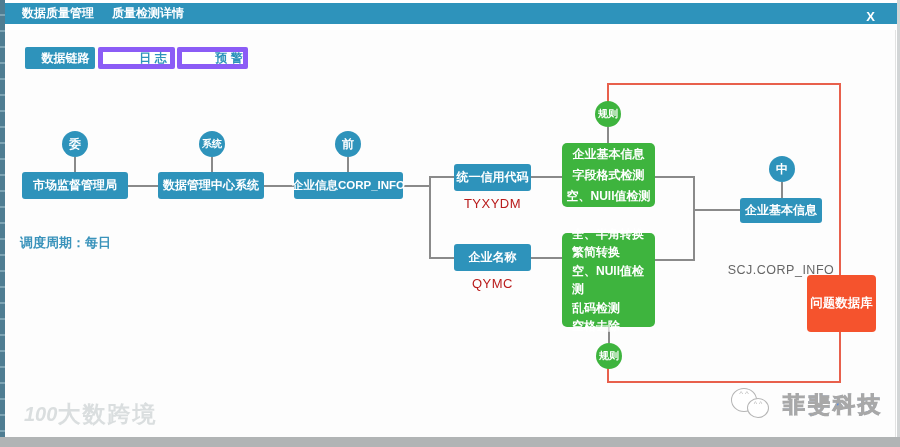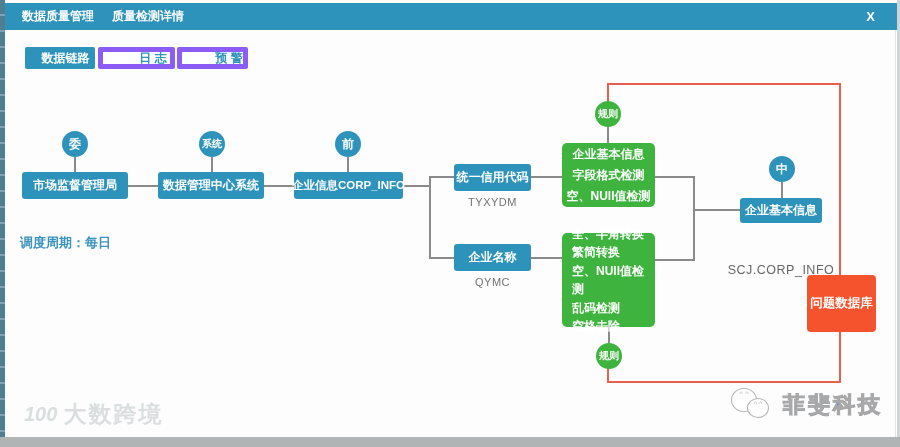--- a/index.html
+++ b/index.html
@@ -9,21 +9,21 @@
   
   .left-strip{position:absolute;left:0;top:0;width:5px;height:437px;
     background:repeating-linear-gradient(to bottom,#4f7d92 0 14px,#7da4b4 14px 16px);}
   .right-strip{position:absolute;right:0;top:0;width:3px;height:437px;background:#d2d5d6;}
   .bottom-strip{position:absolute;left:0;top:437px;width:900px;height:10px;background:#b1b4b5;}
 
   .modal-body{position:absolute;left:5px;top:30px;width:891px;height:407px;background:#fdfdfd;
     border-right:1px solid #e2e2e2;box-sizing:border-box;}
 
   
-  .titlebar{position:absolute;left:5px;top:3px;width:892px;height:27px;background:#2e93bb;
+  .titlebar{position:absolute;left:5px;top:3px;width:892px;height:21px;background:#2e93bb;
     display:flex;align-items:center;color:#fff;font-size:12px;font-weight:bold;}
   .titlebar .t1{margin-left:17px;}
   .titlebar .t2{margin-left:18px;}
   .close-x{position:absolute;right:22px;top:0;height:27px;display:flex;align-items:center;
     color:#fff;font-size:13px;font-weight:bold;cursor:pointer;}
 
   
   .tab{position:absolute;top:47px;height:22px;box-sizing:border-box;display:flex;align-items:center;
     justify-content:center;font-size:12px;font-weight:bold;border-radius:2px;cursor:pointer;}
   .tab.active{background:#2e93bb;color:#fff;padding-left:11px;}
@@ -34,27 +34,27 @@
     border-radius:3px;display:flex;align-items:center;justify-content:center;white-space:nowrap;z-index:3;}
   .gbox{position:absolute;background:#3eb43e;color:#fff;font-size:12px;font-weight:bold;
     border-radius:5px;display:flex;flex-direction:column;justify-content:center;z-index:3;}
   .gbox span{display:block;}
   .rbox{position:absolute;background:#f5532d;color:#fff;font-size:12.5px;font-weight:bold;
     border-radius:4px;display:flex;align-items:center;justify-content:center;z-index:3;}
   .circ{position:absolute;width:26px;height:26px;border-radius:50%;color:#fff;display:flex;
     align-items:center;justify-content:center;font-weight:bold;z-index:3;}
   .circ.teal{background:#2e93bb;}
   .circ.green{background:#3eb43e;}
-  .codelabel{position:absolute;color:#737373;font-size:11px;text-align:center;z-index:3;letter-spacing:0.5px;}
+  .codelabel{position:absolute;color:#b91c1c;font-size:13px;text-align:center;z-index:3;letter-spacing:0.5px;}
   .gline{position:absolute;background:#8a8a8a;z-index:2;}
   .rline{position:absolute;background:#e8604c;z-index:1;}
   .note{position:absolute;color:#3a93bb;font-size:13px;font-weight:bold;z-index:3;}
 
   
-  .wm-left{position:absolute;left:24px;top:399px;display:flex;align-items:center;gap:6px;
+  .wm-left{position:absolute;left:24px;top:399px;display:flex;align-items:center;
     color:#dadedf;font-size:23px;font-weight:bold;letter-spacing:2px;z-index:4;}
   .wm-left .logo{font-size:20px;font-style:italic;letter-spacing:0;}
   .wm-right{position:absolute;left:731px;top:388px;display:flex;align-items:center;gap:8px;z-index:4;}
   .wm-right .txt{font-size:22px;font-weight:bold;letter-spacing:3px;color:#3b82f6;
     -webkit-text-stroke:1px #a8a8a8;}
   .bubble{position:relative;width:44px;height:34px;}
   .bubble .b1{position:absolute;left:0;top:0;width:24px;height:22px;border:1.5px solid #b5b5b5;
     border-radius:50%;background:#fff;color:#b5b5b5;font-size:8px;text-align:center;line-height:10px;}
   .bubble .b2{position:absolute;left:16px;top:10px;width:20px;height:18px;border:1.5px solid #b5b5b5;
     border-radius:50%;background:#fff;color:#b5b5b5;font-size:7px;text-align:center;line-height:9px;}

